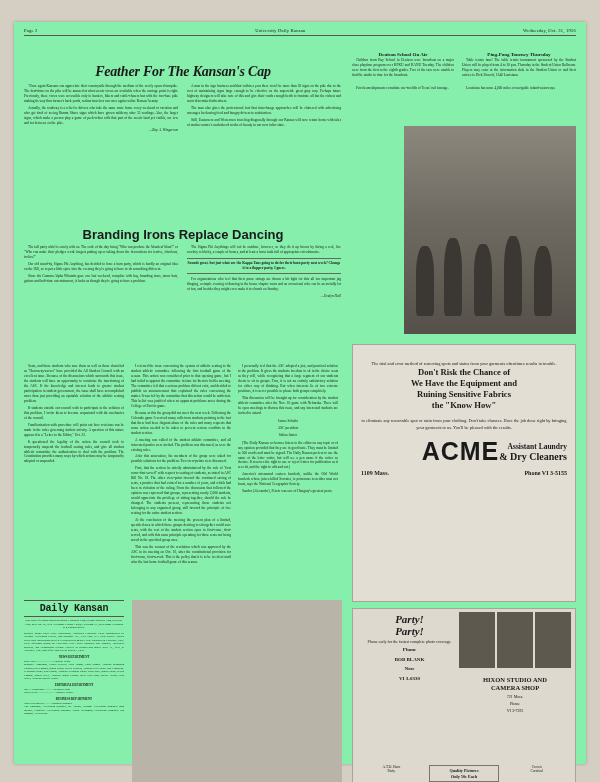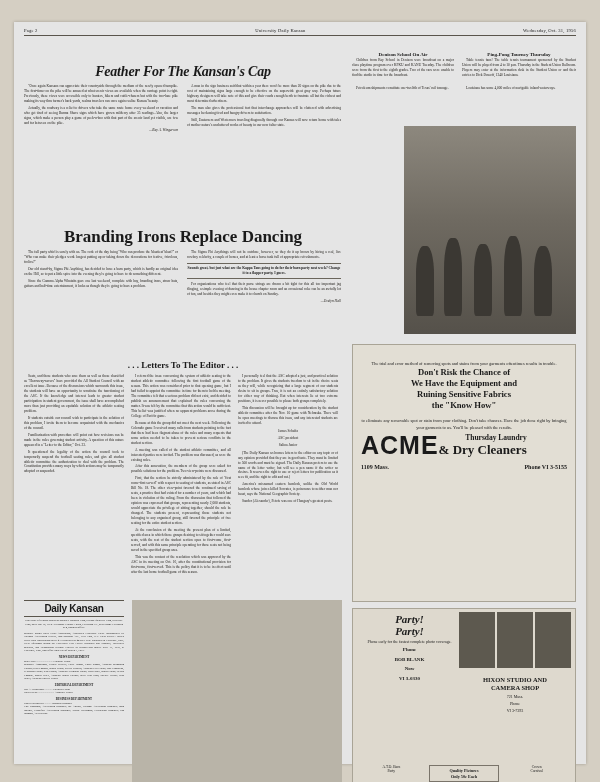--- a/index.html
+++ b/index.html
@@ -11,41 +11,41 @@
     overflow:hidden;
   }
   .page{
     position:relative;
     width:600px;height:782px;
     background:#d5cfc3;
   }
   .paper{
     position:absolute;
     left:14px;top:22px;width:572px;height:742px;
-    background:#e5e5e5;
+    background:#86efac;
     box-shadow:0 0 3px rgba(0,0,0,.25);
   }
   
   .mast{
     position:absolute;left:10px;top:6px;width:552px;
     display:flex;justify-content:space-between;align-items:baseline;
     font-size:4.6px;letter-spacing:.2px;
   }
   .mast .c{font-size:4.6px;}
   .rule{position:absolute;left:10px;width:552px;height:1px;background:#5a554c;}
   
   .h1{
     font-family:"Liberation Serif",serif;
     font-weight:bold;font-style:italic;
     font-size:14px;letter-spacing:-.2px;
     text-align:center;
   }
   .h2{
-    font-weight:bold;font-size:17px;text-align:center;
-    font-family:Liberation Serif, serif;
+    font-weight:bold;font-size:13px;text-align:center;
+    font-family:Liberation Sans, sans-serif;
   }
   .h3{
     font-weight:bold;font-size:9px;text-align:center;
   }
   .col{
     font-size:3.5px;line-height:1.42;text-align:justify;
     color:#23201c;
     hyphens:auto;
   }
   .col p{margin:0 0 2px 0;text-indent:4px;}
@@ -69,21 +69,21 @@
     margin:3px 0;padding:2px 0;font-size:3.6px;text-align:center;font-weight:bold;
     line-height:1.4;
   }
   
   .letters{position:absolute;top:338px;left:10px;width:318px;}
   .letters .body{display:flex;gap:7px;margin-top:4px;}
   .letters .body > div{width:100px;}
   
   .mastbox{position:absolute;top:578px;left:10px;width:100px;}
   .mastlogo{
-    font-family:Liberation Sans, sans-serif;
+    font-family:Liberation Mono, monospace;
     font-weight:bold;font-size:10px;text-align:center;
     letter-spacing:-.3px;
   }
   .mastbox .fine{font-size:2.7px;line-height:1.3;text-align:justify;}
   .deptline{font-size:3px;font-weight:bold;text-align:center;margin:2px 0 1px;}
   
   .photo{
     position:absolute;top:104px;left:390px;width:172px;height:208px;
     background:#6e6a62;
     overflow:hidden;
@@ -193,21 +193,20 @@
           <div class="pullbox">Sounds great, but just what are the Kappa Taus going to do for their barn party next week? Change it to a flapper party, I guess.</div>
           <div class="col">
             <p>For organizations who feel that their purse strings are drawn a bit tight for this all too important jag flinging, a simple evening of dancing in the house chapter room and an occasional coke can be an awfully lot of fun, and besides they might even make it to church on Sunday.</p>
             <div class="sig">—Evelyn Hall</div>
           </div>
         </div>
       </div>
     </div>
 
     <div class="letters">
-      <div class="h3">. . . Letters To The Editor . . .</div>
       <div class="body">
         <div class="col">
           <p>Seats, and those students who save them as well as those classified as "Han-away-savers" have provided the All Student Council with an excellent issue. Because of the discussions which surrounds this issue, the students will have an opportunity to scrutinize the functioning of the ASC. If the knowledge and interest leads to greater student participation in student government, the issue shall have accomplished more than just providing an equitable solution of the athletic seating problem.</p>
           <p>If students outside our council wish to participate in the solution of this problem, I invite them to become acquainted with the mechanics of the council.</p>
           <p>Familiarization with procedure will point out how revisions can be made in the rules governing student activity. A question of this nature appeared in a "Letter to the Editor," Oct. 23.</p>
           <p>It questioned the legality of the action the council took to temporarily suspend the football seating rules, and give all student athletic committee the authorization to deal with the problem. The Constitution provides many ways by which actions may be temporarily adopted or suspended.</p>
           <p></p>
         </div>
         <div class="col">
           <p>I referred the issue concerning the system of athletic seating to the student athletic committee following the first football game of the season. This action was considered prior to that opening game, but I had failed to appoint the committee in time for them to hold a meeting. The committee felt that a serious problem did not exist, and decided to publish an announcement that explained the rules concerning the matter. It was felt by the committee that this action would be sufficient. This belief was justified when no apparent problems arose during the College of Pacific game.</p>
@@ -261,25 +260,25 @@
       <div class="fig" style="left:130px;top:120px;width:18px;height:70px;"></div>
     </div>
 
     <div class="acme">
       <div class="lede">The trial and error method of removing spots and stains from your garments oftentimes results in trouble.</div>
       <div class="mid">Don't Risk the Chance of</div>
       <div class="mid" style="margin-top:0;">We Have the Equipment and</div>
       <div class="mid" style="margin-top:0;">Ruining Sensitive Fabrics</div>
       <div class="mid" style="margin-top:0;">the "Know How"</div>
       <div class="tail">to eliminate any removable spot or stain from your clothing. Don't take chances. Have the job done right by bringing your garments to us. You'll be pleased with the results.</div>
-      <div style="display:flex;justify-content:flex-start;align-items:center;">
+      <div style="display:flex;justify-content:flex-end;align-items:center;margin-top:6px;">
         <div style="font-family:'Liberation Sans',sans-serif;font-weight:bold;font-size:25px;letter-spacing:1px;">ACME</div>
         <div style="text-align:right;">
-          <div style="font-weight:bold;font-size:7.5px;">Thursday Laundry</div>
-          <div style="font-weight:bold;font-size:13px;">&amp; Dry Cleaners</div>
+          <div style="font-weight:bold;font-size:7.5px;">Assistant Laundry</div>
+          <div style="font-weight:bold;font-size:10px;">&amp; Dry Cleaners</div>
         </div>
       </div>
       <div class="footrow">
         <span>1109 Mass.</span>
         <span>Phone VI 3-5155</span>
       </div>
     </div>
 
     <div class="party">
       <div style="width:105px;">

